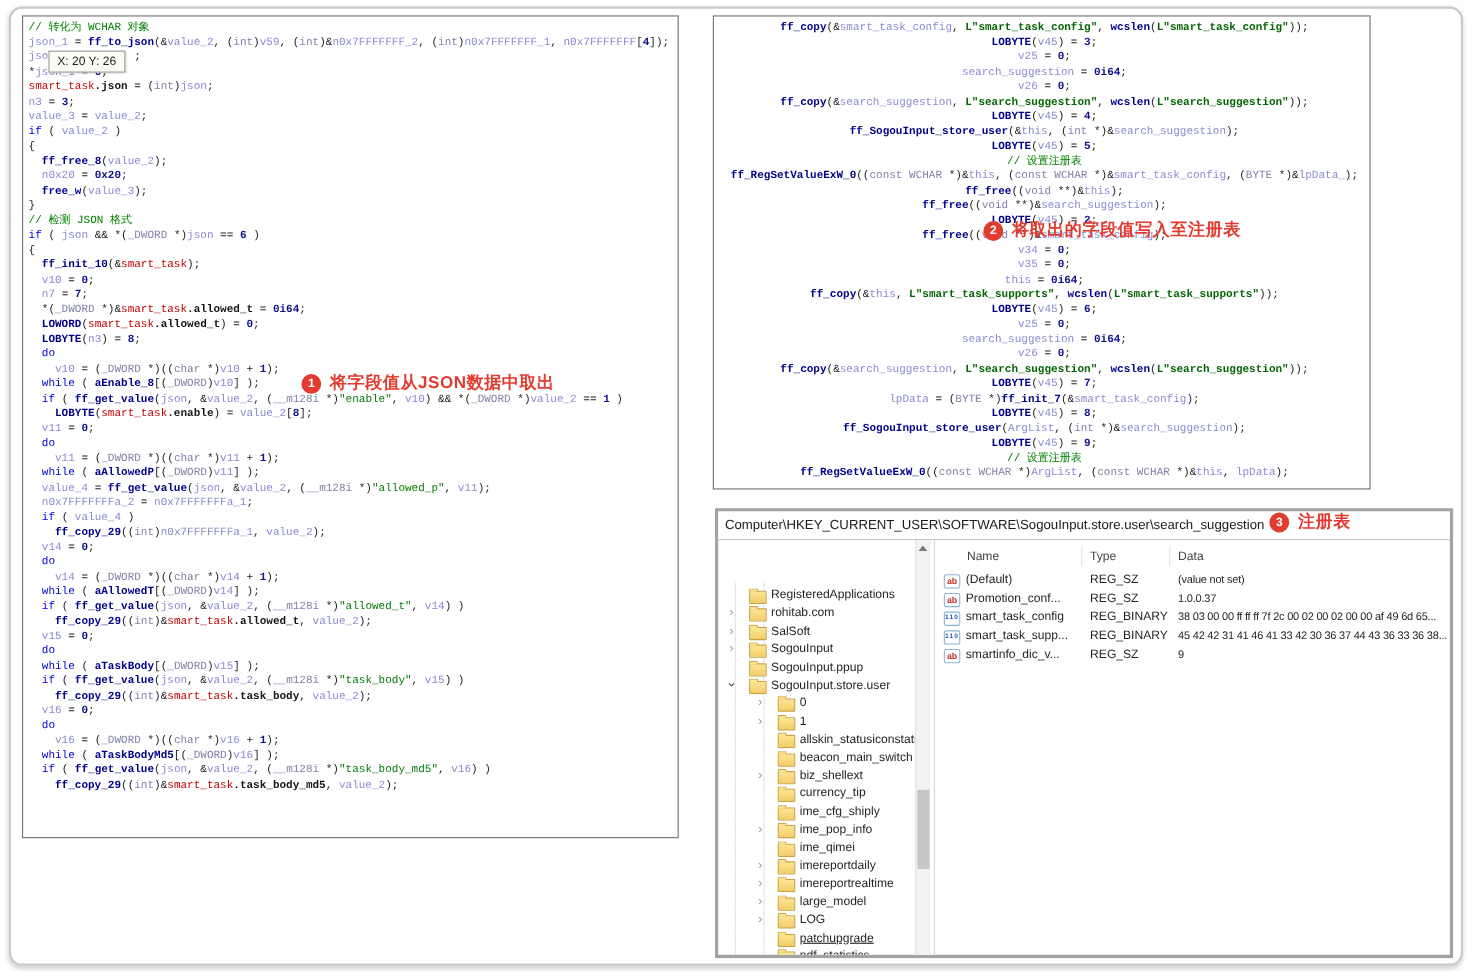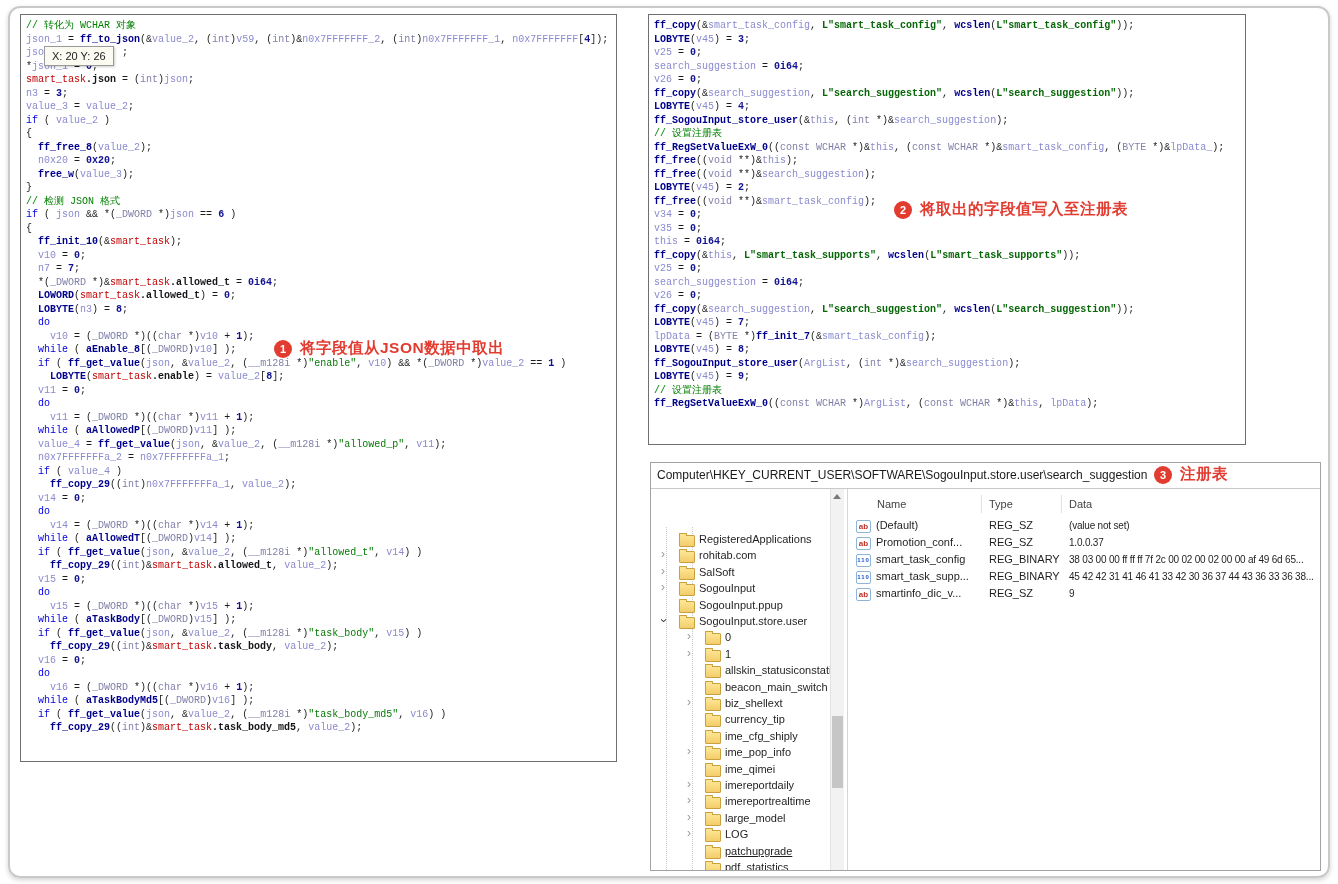--- a/index.html
+++ b/index.html
@@ -2,40 +2,40 @@
 <html><head>
 <meta charset="utf-8">
 <style>
   html,body{margin:0;padding:0;background:#ffffff;}
   body{width:1338px;height:884px;position:relative;font-family:"Liberation Sans",sans-serif;overflow:hidden;}
   .frame{position:absolute;left:8px;top:6px;width:1318px;height:868px;border:2px solid #c9c9c9;border-radius:12px;box-shadow:0 2px 5px rgba(0,0,0,.18);}
   .panel{position:absolute;background:#fff;border:1px solid #6f6f6f;box-sizing:border-box;}
   .code{font-family:"Liberation Mono","DejaVu Sans Mono",monospace;font-size:10px;padding:4px 0 0 5px;overflow:hidden;}
   .code-line{height:13.5px;line-height:13.5px;white-space:pre;}
   #left-panel{left:20px;top:14px;width:597px;height:748px;}
-  #right-panel{left:648px;top:14px;width:598px;height:431px;}
+  #right-panel{left:648px;top:14px;width:598px;height:431px;text-align:center;}
   .tk-c{color:#008000;}
   .tk-k{color:#0000dd;}
   .tk-t{color:#8080aa;}
   .tk-v{color:#8a8ad0;}
   .tk-f{color:#00008b;font-weight:bold;}
   .tk-n{color:#101090;font-weight:bold;}
   .tk-s{color:#067a06;}
   .tk-S{color:#056605;font-weight:bold;}
   .tk-m{color:#c00000;}
   .tk-b{color:#15151a;font-weight:bold;}
   .tk-p{color:#1c1c1c;}
   .tooltip{position:absolute;left:44px;top:46px;background:#fbfbf2;border:1px solid #9a9a9a;box-shadow:1px 1px 2px rgba(0,0,0,.2);font-size:11px;color:#222;padding:1px 7px;height:16px;line-height:16px;z-index:30;white-space:nowrap;}
   .ann{position:absolute;display:flex;align-items:center;gap:8px;z-index:25;white-space:nowrap;}
   .ann .num{display:inline-block;width:18px;height:18px;border-radius:50%;background:#e23b30;color:#fff;font-size:11px;font-weight:bold;text-align:center;line-height:18px;}
   .ann .txt{color:#e23b30;font-size:15.5px;font-weight:bold;letter-spacing:.5px;}
   #ann1{left:274px;top:338px;}
   #ann2{left:894px;top:199px;}
   #ann3{left:1154px;top:464px;}
-  #reg-panel{left:650px;top:462px;width:671px;height:409px;border:1px solid #a3a3a3;}
+  #reg-panel{left:650px;top:462px;width:671px;height:409px;border:3px solid #a3a3a3;}
   .addr{position:absolute;left:0;top:0;right:0;height:25px;line-height:25px;padding-left:6px;font-size:12px;color:#1a1a1a;border-bottom:1px solid #c9c9c9;background:#fff;white-space:nowrap;overflow:hidden;}
   .tree{position:absolute;left:0;top:26px;width:179px;bottom:0;overflow:hidden;margin-top:38px;}
   .guide{position:absolute;top:0;bottom:0;width:0;border-left:1px dotted #c9c9c9;}
   .tree-row{position:absolute;left:0;width:179px;height:16px;}
   .chev{position:absolute;top:1px;font-size:12px;color:#9a9a9a;line-height:13px;}
   .chev.down{color:#333;transform:rotate(90deg);}
   .folder{position:absolute;top:4px;width:14px;height:10px;background:linear-gradient(#fde492,#f3cd6a);border:1px solid #c9a23e;border-radius:1px;}
   .folder:before{content:"";position:absolute;left:-1px;top:-3px;width:6px;height:2px;background:#fde492;border:1px solid #c9a23e;border-bottom:none;border-radius:1px 1px 0 0;}
   .tlabel{position:absolute;top:1px;font-size:11px;color:#1f1f1f;white-space:nowrap;line-height:15px;}
   .tlabel.sel{background:#cde8fc;padding:0 3px;margin-left:-3px;}
@@ -98,21 +98,20 @@
       <div class="code-line"><span class="tk-p">  </span><span class="tk-k">if</span><span class="tk-p"> ( </span><span class="tk-v">value_4</span><span class="tk-p"> )</span></div>
       <div class="code-line"><span class="tk-p">    </span><span class="tk-f">ff_copy_29</span><span class="tk-p">((</span><span class="tk-t">int</span><span class="tk-p">)</span><span class="tk-v">n0x7FFFFFFFa_1</span><span class="tk-p">, </span><span class="tk-v">value_2</span><span class="tk-p">);</span></div>
       <div class="code-line"><span class="tk-p">  </span><span class="tk-v">v14</span><span class="tk-p"> = </span><span class="tk-n">0</span><span class="tk-p">;</span></div>
       <div class="code-line"><span class="tk-p">  </span><span class="tk-k">do</span></div>
       <div class="code-line"><span class="tk-p">    </span><span class="tk-v">v14</span><span class="tk-p"> = (</span><span class="tk-t">_DWORD</span><span class="tk-p"> *)((</span><span class="tk-t">char</span><span class="tk-p"> *)</span><span class="tk-v">v14</span><span class="tk-p"> + </span><span class="tk-n">1</span><span class="tk-p">);</span></div>
       <div class="code-line"><span class="tk-p">  </span><span class="tk-k">while</span><span class="tk-p"> ( </span><span class="tk-f">aAllowedT</span><span class="tk-p">[(</span><span class="tk-t">_DWORD</span><span class="tk-p">)</span><span class="tk-v">v14</span><span class="tk-p">] );</span></div>
       <div class="code-line"><span class="tk-p">  </span><span class="tk-k">if</span><span class="tk-p"> ( </span><span class="tk-f">ff_get_value</span><span class="tk-p">(</span><span class="tk-v">json</span><span class="tk-p">, &amp;</span><span class="tk-v">value_2</span><span class="tk-p">, (</span><span class="tk-t">__m128i</span><span class="tk-p"> *)</span><span class="tk-s">"allowed_t"</span><span class="tk-p">, </span><span class="tk-v">v14</span><span class="tk-p">) )</span></div>
       <div class="code-line"><span class="tk-p">    </span><span class="tk-f">ff_copy_29</span><span class="tk-p">((</span><span class="tk-t">int</span><span class="tk-p">)&amp;</span><span class="tk-m">smart_task</span><span class="tk-b">.allowed_t</span><span class="tk-p">, </span><span class="tk-v">value_2</span><span class="tk-p">);</span></div>
       <div class="code-line"><span class="tk-p">  </span><span class="tk-v">v15</span><span class="tk-p"> = </span><span class="tk-n">0</span><span class="tk-p">;</span></div>
       <div class="code-line"><span class="tk-p">  </span><span class="tk-k">do</span></div>
-      <div class="code-line"><span class="tk-p">    </span><span class="tk-v">v15</span><span class="tk-p"> = (</span><span class="tk-t">_DWORD</span><span class="tk-p"> *)((</span><span class="tk-t">char</span><span class="tk-p"> *)</span><span class="tk-v">v15</span><span class="tk-p"> + </span><span class="tk-n">1</span><span class="tk-p">);</span></div>
       <div class="code-line"><span class="tk-p">  </span><span class="tk-k">while</span><span class="tk-p"> ( </span><span class="tk-f">aTaskBody</span><span class="tk-p">[(</span><span class="tk-t">_DWORD</span><span class="tk-p">)</span><span class="tk-v">v15</span><span class="tk-p">] );</span></div>
       <div class="code-line"><span class="tk-p">  </span><span class="tk-k">if</span><span class="tk-p"> ( </span><span class="tk-f">ff_get_value</span><span class="tk-p">(</span><span class="tk-v">json</span><span class="tk-p">, &amp;</span><span class="tk-v">value_2</span><span class="tk-p">, (</span><span class="tk-t">__m128i</span><span class="tk-p"> *)</span><span class="tk-s">"task_body"</span><span class="tk-p">, </span><span class="tk-v">v15</span><span class="tk-p">) )</span></div>
       <div class="code-line"><span class="tk-p">    </span><span class="tk-f">ff_copy_29</span><span class="tk-p">((</span><span class="tk-t">int</span><span class="tk-p">)&amp;</span><span class="tk-m">smart_task</span><span class="tk-b">.task_body</span><span class="tk-p">, </span><span class="tk-v">value_2</span><span class="tk-p">);</span></div>
       <div class="code-line"><span class="tk-p">  </span><span class="tk-v">v16</span><span class="tk-p"> = </span><span class="tk-n">0</span><span class="tk-p">;</span></div>
       <div class="code-line"><span class="tk-p">  </span><span class="tk-k">do</span></div>
       <div class="code-line"><span class="tk-p">    </span><span class="tk-v">v16</span><span class="tk-p"> = (</span><span class="tk-t">_DWORD</span><span class="tk-p"> *)((</span><span class="tk-t">char</span><span class="tk-p"> *)</span><span class="tk-v">v16</span><span class="tk-p"> + </span><span class="tk-n">1</span><span class="tk-p">);</span></div>
       <div class="code-line"><span class="tk-p">  </span><span class="tk-k">while</span><span class="tk-p"> ( </span><span class="tk-f">aTaskBodyMd5</span><span class="tk-p">[(</span><span class="tk-t">_DWORD</span><span class="tk-p">)</span><span class="tk-v">v16</span><span class="tk-p">] );</span></div>
       <div class="code-line"><span class="tk-p">  </span><span class="tk-k">if</span><span class="tk-p"> ( </span><span class="tk-f">ff_get_value</span><span class="tk-p">(</span><span class="tk-v">json</span><span class="tk-p">, &amp;</span><span class="tk-v">value_2</span><span class="tk-p">, (</span><span class="tk-t">__m128i</span><span class="tk-p"> *)</span><span class="tk-s">"task_body_md5"</span><span class="tk-p">, </span><span class="tk-v">v16</span><span class="tk-p">) )</span></div>
       <div class="code-line"><span class="tk-p">    </span><span class="tk-f">ff_copy_29</span><span class="tk-p">((</span><span class="tk-t">int</span><span class="tk-p">)&amp;</span><span class="tk-m">smart_task</span><span class="tk-b">.task_body_md5</span><span class="tk-p">, </span><span class="tk-v">value_2</span><span class="tk-p">);</span></div>
     </div>
@@ -123,30 +122,32 @@
 <div class="panel code" id="right-panel">
   <div id="right-code">
       <div class="code-line"><span class="tk-f">ff_copy</span><span class="tk-p">(&amp;</span><span class="tk-v">smart_task_config</span><span class="tk-p">, </span><span class="tk-S">L"smart_task_config"</span><span class="tk-p">, </span><span class="tk-f">wcslen</span><span class="tk-p">(</span><span class="tk-S">L"smart_task_config"</span><span class="tk-p">));</span></div>
       <div class="code-line"><span class="tk-f">LOBYTE</span><span class="tk-p">(</span><span class="tk-v">v45</span><span class="tk-p">) = </span><span class="tk-n">3</span><span class="tk-p">;</span></div>
       <div class="code-line"><span class="tk-v">v25</span><span class="tk-p"> = </span><span class="tk-n">0</span><span class="tk-p">;</span></div>
       <div class="code-line"><span class="tk-v">search_suggestion</span><span class="tk-p"> = </span><span class="tk-n">0i64</span><span class="tk-p">;</span></div>
       <div class="code-line"><span class="tk-v">v26</span><span class="tk-p"> = </span><span class="tk-n">0</span><span class="tk-p">;</span></div>
       <div class="code-line"><span class="tk-f">ff_copy</span><span class="tk-p">(&amp;</span><span class="tk-v">search_suggestion</span><span class="tk-p">, </span><span class="tk-S">L"search_suggestion"</span><span class="tk-p">, </span><span class="tk-f">wcslen</span><span class="tk-p">(</span><span class="tk-S">L"search_suggestion"</span><span class="tk-p">));</span></div>
       <div class="code-line"><span class="tk-f">LOBYTE</span><span class="tk-p">(</span><span class="tk-v">v45</span><span class="tk-p">) = </span><span class="tk-n">4</span><span class="tk-p">;</span></div>
       <div class="code-line"><span class="tk-f">ff_SogouInput_store_user</span><span class="tk-p">(&amp;</span><span class="tk-v">this</span><span class="tk-p">, (</span><span class="tk-t">int</span><span class="tk-p"> *)&amp;</span><span class="tk-v">search_suggestion</span><span class="tk-p">);</span></div>
+      <div class="code-line"><span class="tk-f">LOBYTE</span><span class="tk-p">(</span><span class="tk-v">v45</span><span class="tk-p">) = </span><span class="tk-n">5</span><span class="tk-p">;</span></div>
       <div class="code-line"><span class="tk-c">// 设置注册表</span></div>
       <div class="code-line"><span class="tk-f">ff_RegSetValueExW_0</span><span class="tk-p">((</span><span class="tk-t">const WCHAR</span><span class="tk-p"> *)&amp;</span><span class="tk-v">this</span><span class="tk-p">, (</span><span class="tk-t">const WCHAR</span><span class="tk-p"> *)&amp;</span><span class="tk-v">smart_task_config</span><span class="tk-p">, (</span><span class="tk-t">BYTE</span><span class="tk-p"> *)&amp;</span><span class="tk-v">lpData_</span><span class="tk-p">);</span></div>
       <div class="code-line"><span class="tk-f">ff_free</span><span class="tk-p">((</span><span class="tk-t">void</span><span class="tk-p"> **)&amp;</span><span class="tk-v">this</span><span class="tk-p">);</span></div>
       <div class="code-line"><span class="tk-f">ff_free</span><span class="tk-p">((</span><span class="tk-t">void</span><span class="tk-p"> **)&amp;</span><span class="tk-v">search_suggestion</span><span class="tk-p">);</span></div>
       <div class="code-line"><span class="tk-f">LOBYTE</span><span class="tk-p">(</span><span class="tk-v">v45</span><span class="tk-p">) = </span><span class="tk-n">2</span><span class="tk-p">;</span></div>
       <div class="code-line"><span class="tk-f">ff_free</span><span class="tk-p">((</span><span class="tk-t">void</span><span class="tk-p"> **)&amp;</span><span class="tk-v">smart_task_config</span><span class="tk-p">);</span></div>
       <div class="code-line"><span class="tk-v">v34</span><span class="tk-p"> = </span><span class="tk-n">0</span><span class="tk-p">;</span></div>
       <div class="code-line"><span class="tk-v">v35</span><span class="tk-p"> = </span><span class="tk-n">0</span><span class="tk-p">;</span></div>
       <div class="code-line"><span class="tk-v">this</span><span class="tk-p"> = </span><span class="tk-n">0i64</span><span class="tk-p">;</span></div>
       <div class="code-line"><span class="tk-f">ff_copy</span><span class="tk-p">(&amp;</span><span class="tk-v">this</span><span class="tk-p">, </span><span class="tk-S">L"smart_task_supports"</span><span class="tk-p">, </span><span class="tk-f">wcslen</span><span class="tk-p">(</span><span class="tk-S">L"smart_task_supports"</span><span class="tk-p">));</span></div>
+      <div class="code-line"><span class="tk-f">LOBYTE</span><span class="tk-p">(</span><span class="tk-v">v45</span><span class="tk-p">) = </span><span class="tk-n">6</span><span class="tk-p">;</span></div>
       <div class="code-line"><span class="tk-v">v25</span><span class="tk-p"> = </span><span class="tk-n">0</span><span class="tk-p">;</span></div>
       <div class="code-line"><span class="tk-v">search_suggestion</span><span class="tk-p"> = </span><span class="tk-n">0i64</span><span class="tk-p">;</span></div>
       <div class="code-line"><span class="tk-v">v26</span><span class="tk-p"> = </span><span class="tk-n">0</span><span class="tk-p">;</span></div>
       <div class="code-line"><span class="tk-f">ff_copy</span><span class="tk-p">(&amp;</span><span class="tk-v">search_suggestion</span><span class="tk-p">, </span><span class="tk-S">L"search_suggestion"</span><span class="tk-p">, </span><span class="tk-f">wcslen</span><span class="tk-p">(</span><span class="tk-S">L"search_suggestion"</span><span class="tk-p">));</span></div>
       <div class="code-line"><span class="tk-f">LOBYTE</span><span class="tk-p">(</span><span class="tk-v">v45</span><span class="tk-p">) = </span><span class="tk-n">7</span><span class="tk-p">;</span></div>
       <div class="code-line"><span class="tk-v">lpData</span><span class="tk-p"> = (</span><span class="tk-t">BYTE</span><span class="tk-p"> *)</span><span class="tk-f">ff_init_7</span><span class="tk-p">(&amp;</span><span class="tk-v">smart_task_config</span><span class="tk-p">);</span></div>
       <div class="code-line"><span class="tk-f">LOBYTE</span><span class="tk-p">(</span><span class="tk-v">v45</span><span class="tk-p">) = </span><span class="tk-n">8</span><span class="tk-p">;</span></div>
       <div class="code-line"><span class="tk-f">ff_SogouInput_store_user</span><span class="tk-p">(</span><span class="tk-v">ArgList</span><span class="tk-p">, (</span><span class="tk-t">int</span><span class="tk-p"> *)&amp;</span><span class="tk-v">search_suggestion</span><span class="tk-p">);</span></div>
       <div class="code-line"><span class="tk-f">LOBYTE</span><span class="tk-p">(</span><span class="tk-v">v45</span><span class="tk-p">) = </span><span class="tk-n">9</span><span class="tk-p">;</span></div>
       <div class="code-line"><span class="tk-c">// 设置注册表</span></div>

